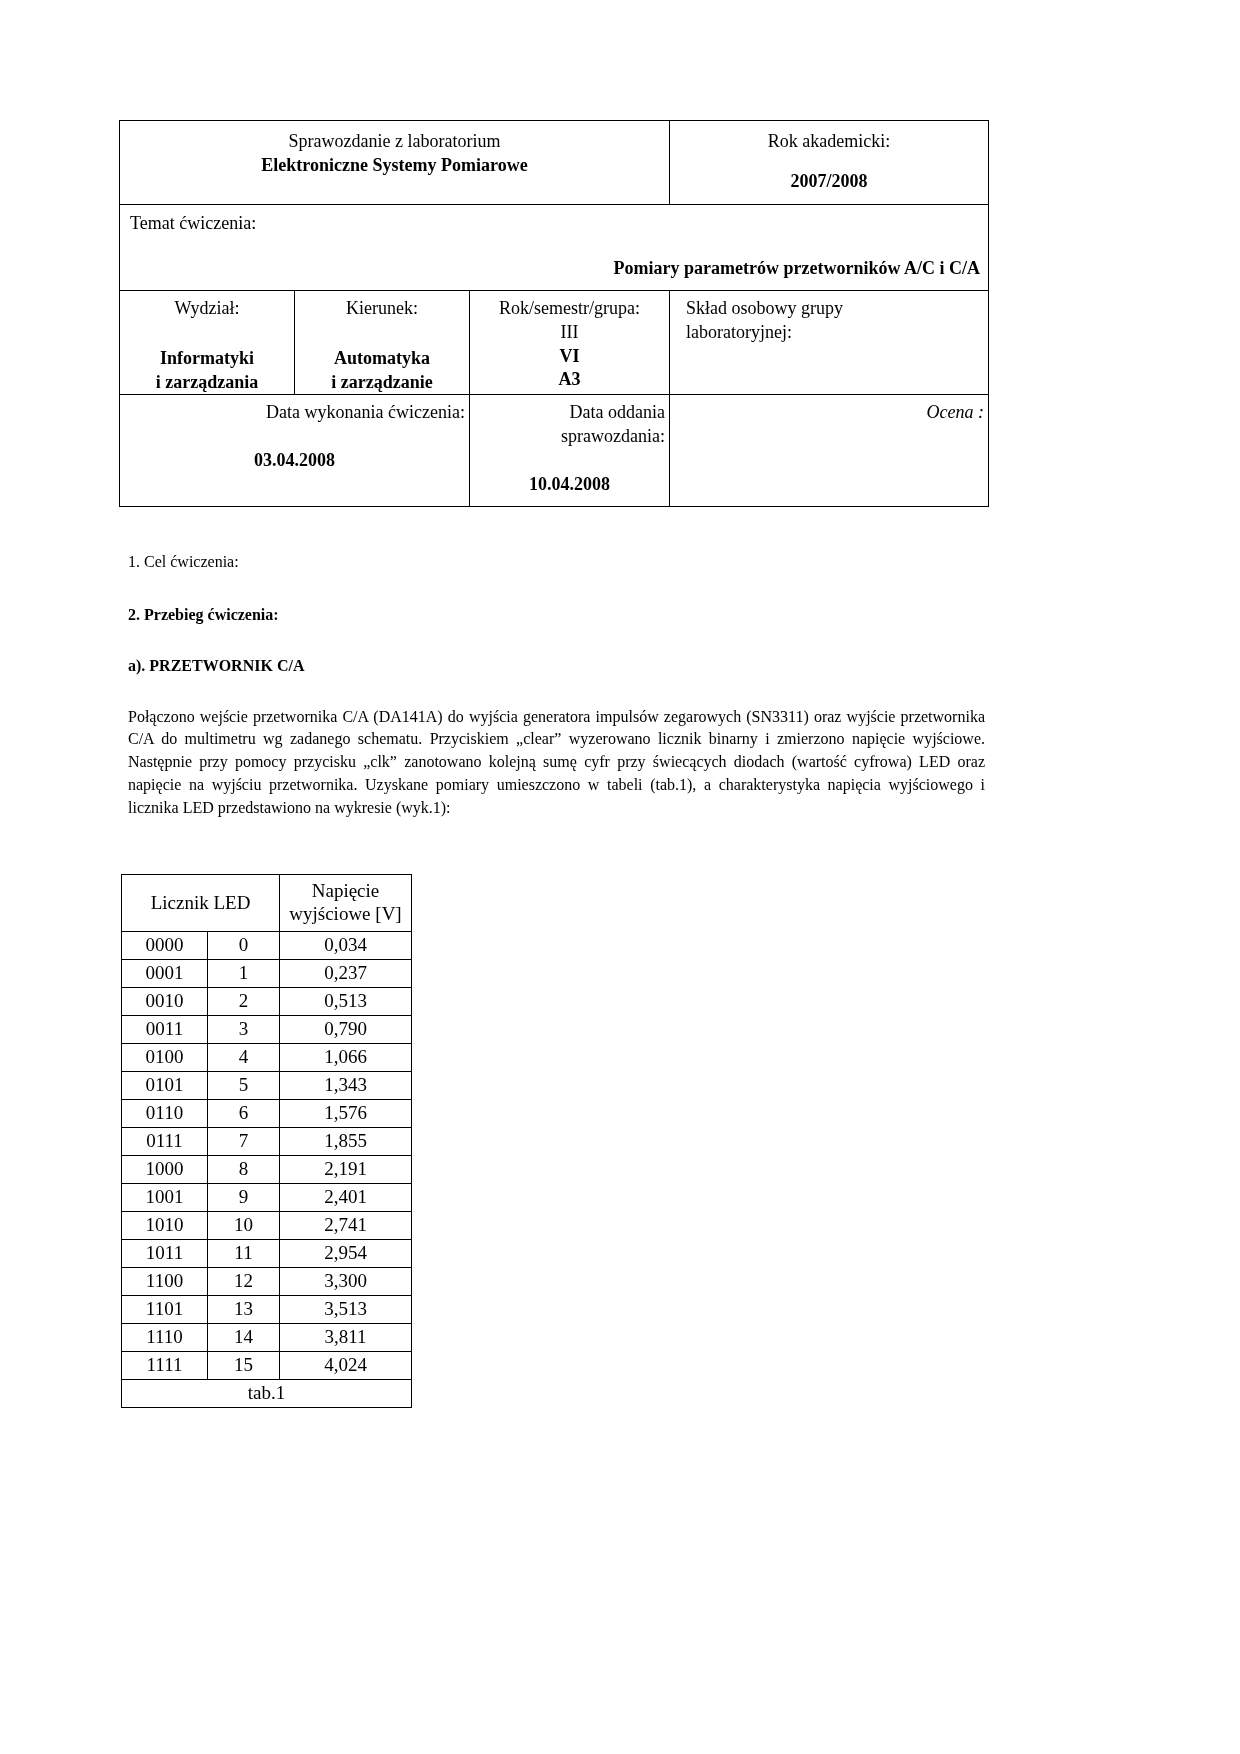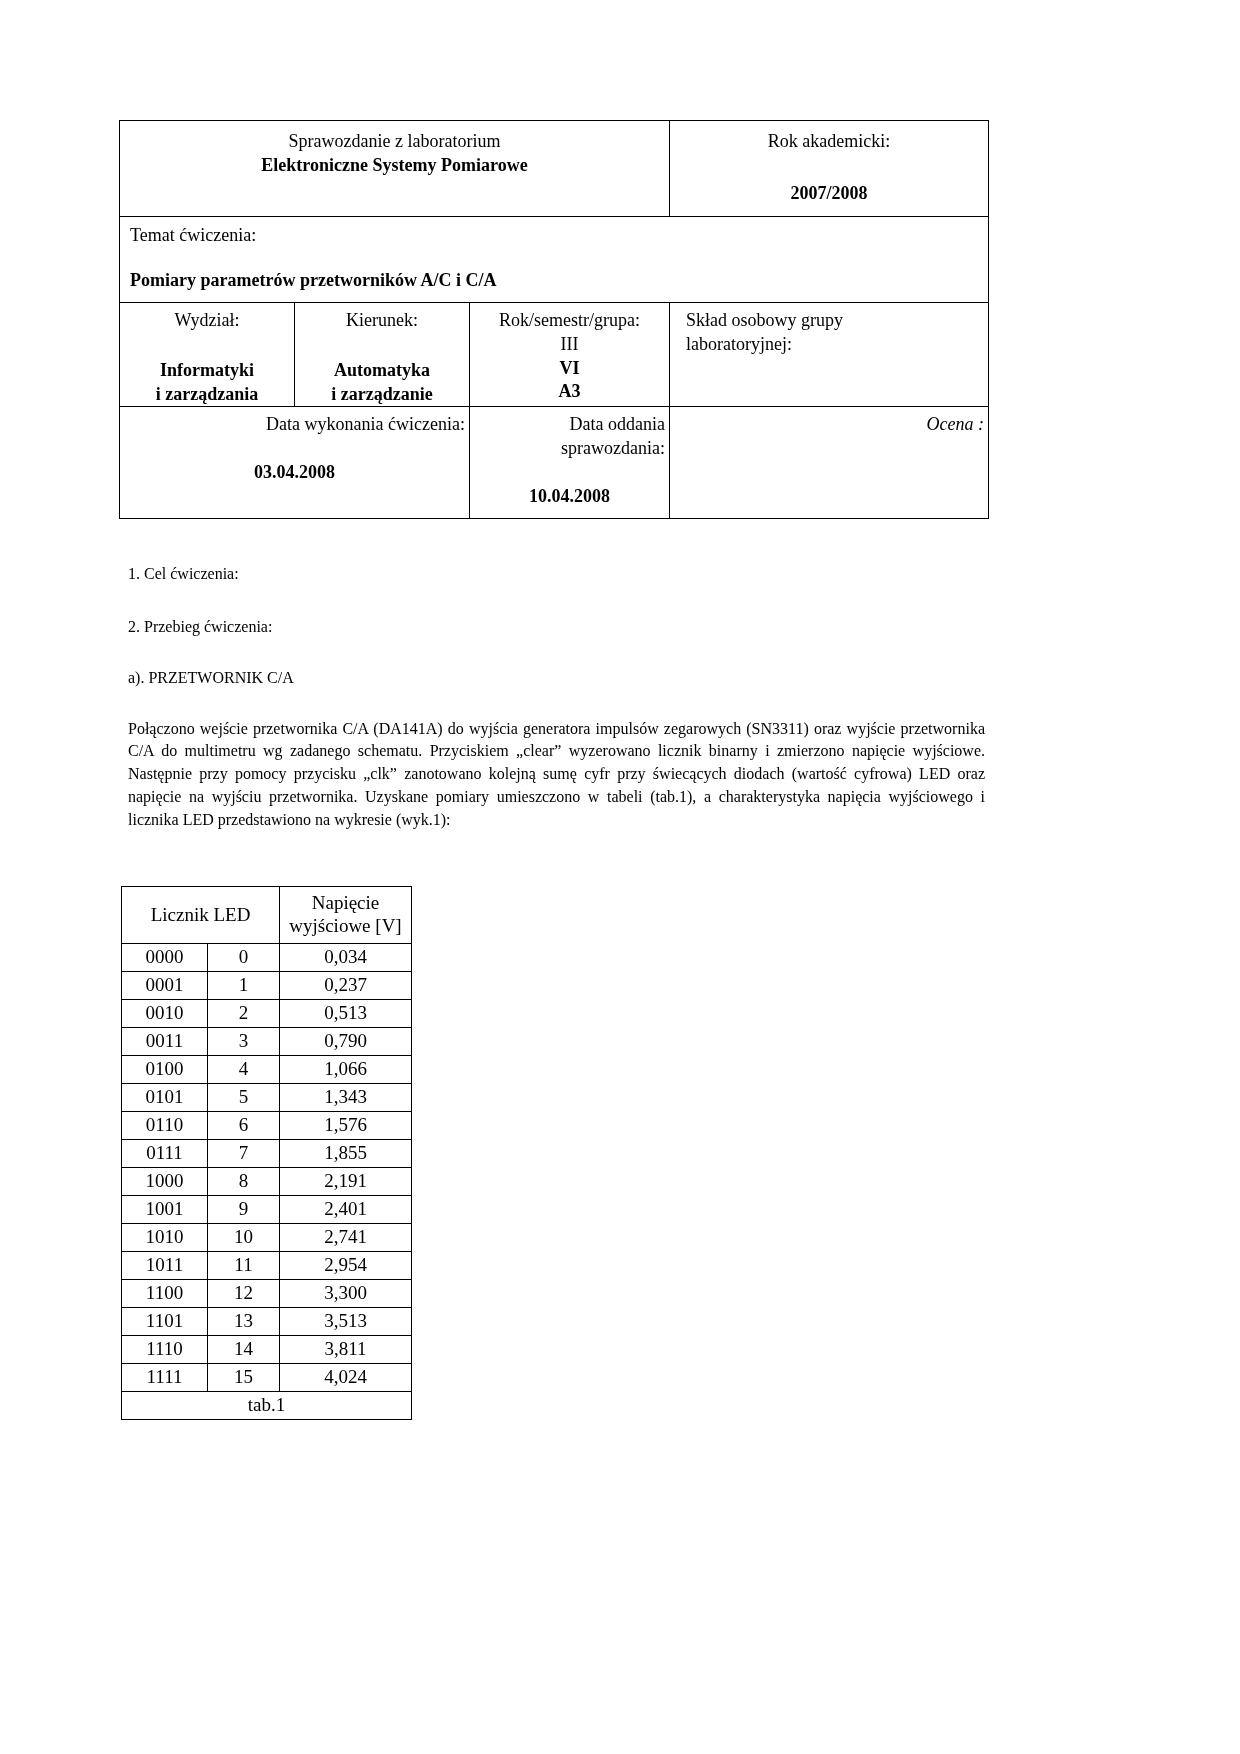--- a/index.html
+++ b/index.html
@@ -40,31 +40,31 @@
   .hdr-title-cell {
     padding: 9px 4px 10px 4px !important;
   }
   .hdr-title-line1 { font-weight: normal; }
   .hdr-title-line2 { font-weight: bold; }
 
   .hdr-year-cell {
     padding: 9px 4px 10px 4px !important;
   }
   .hdr-year-label { font-weight: normal; }
-  .hdr-year-value { font-weight: bold; margin-top: 28px; }
+  .hdr-year-value { font-weight: bold; margin-top: 16px; }
 
   .hdr-topic-cell {
     text-align: left !important;
     padding: 7px 8px 9px 10px !important;
     height: 62px;
   }
   .hdr-topic-label { display: block; }
   .hdr-topic-value {
     display: block;
-    text-align: left;
+    text-align: right;
     font-weight: bold;
     margin-top: 22px;
   }
 
   .hdr-colhead {
     padding: 6px 4px 0 4px !important;
   }
   .hdr-col-label { display: block; font-weight: normal; }
   .hdr-col-v1 { display: block; font-weight: bold; margin-top: 26px; }
   .hdr-col-v2 { display: block; font-weight: bold; }
@@ -95,21 +95,21 @@
   }
   .para {
     font-size: 16px;
     line-height: 1.42;
     margin: 0 0 30px 0;
   }
   .para.justify {
     text-align: justify;
     text-justify: inter-word;
   }
-  .para.tight { margin-bottom: 28px; }
+  .para.tight { margin-bottom: 28px; font-weight: bold; }
   .para-lead { margin-bottom: 31px; }
   .para-big { margin-bottom: 34px; }
 
   
   .data-table-wrap {
     margin-top: 55px;
     margin-left: 2px;
   }
   table.data-table {
     border-collapse: collapse;

